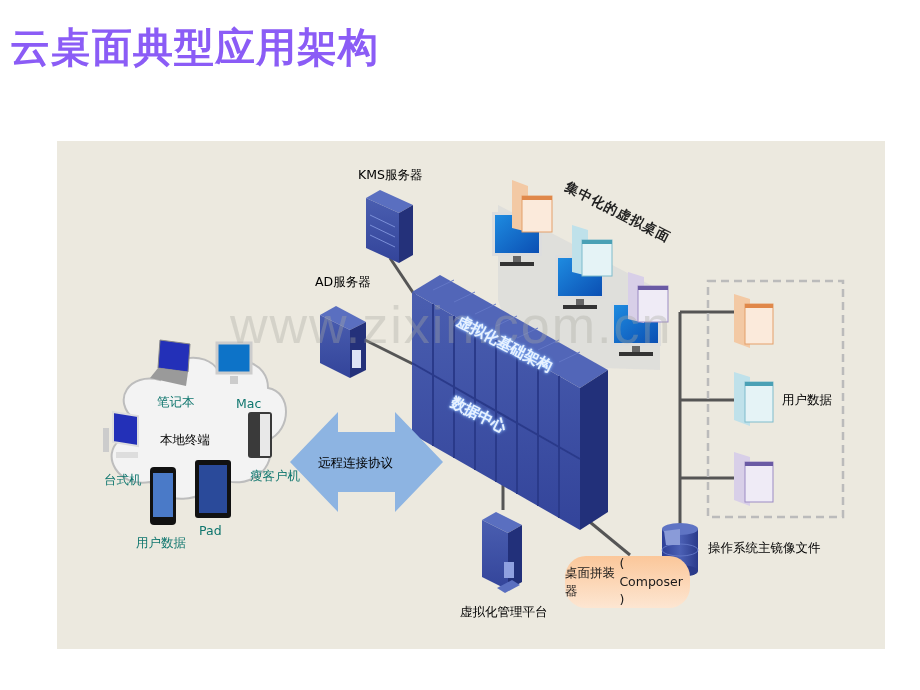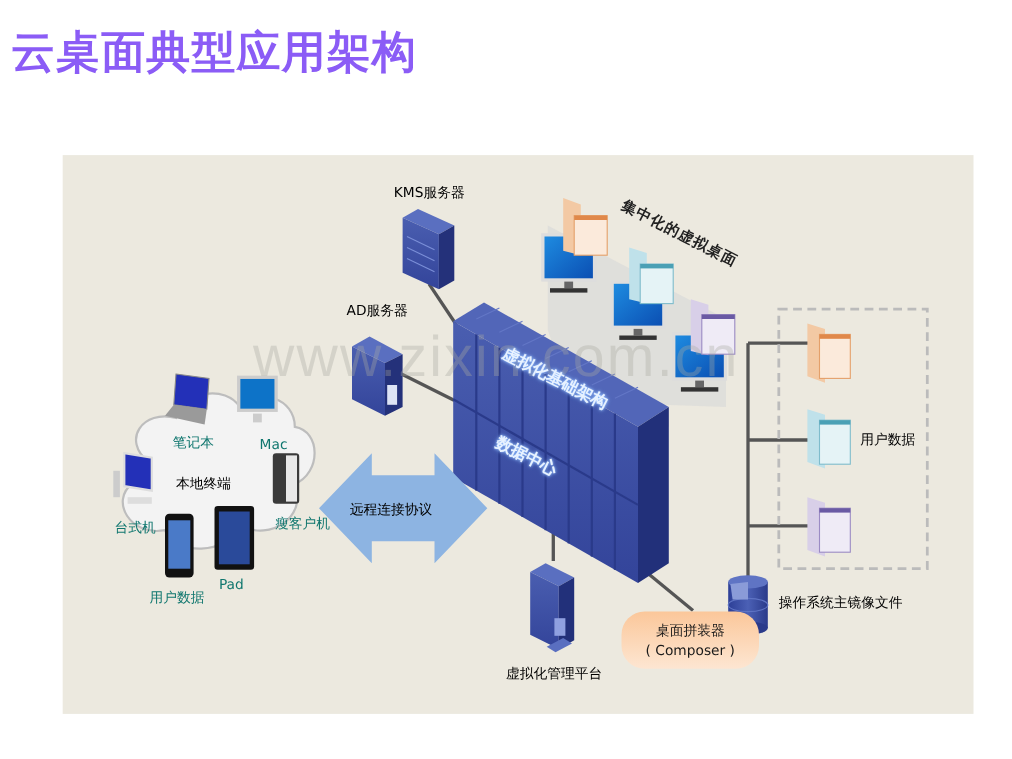--- a/index.html
+++ b/index.html
@@ -10,21 +10,21 @@
   .panel { position:absolute; left:57px; top:141px; width:828px; height:508px; background:#ece9df; }
   svg.canvas { position:absolute; left:0; top:0; }
   .lbl { position:absolute; font-size:12.5px; color:#000000; white-space:nowrap;
          font-family:"DejaVu Sans",sans-serif; }
   .lbl-grey { color:#0f766e; }
   .watermark { position:absolute; left:230px; top:295px; font-size:52px; color:rgba(170,170,160,0.35);
                font-family:"Liberation Sans",sans-serif; letter-spacing:2px; }
   .dc-label { position:absolute; color:#e8f2ff; font-weight:bold; font-size:15px;
               text-shadow:0 0 4px #7fb3ff, 0 0 2px #b9d6ff; white-space:nowrap; }
   .composer-box { position:absolute; left:565px; top:556px; width:125px; height:52px; border-radius:21px;
-                  background:linear-gradient(#fbc79a,#fde6d2); display:flex; flex-direction:column;
+                  background:linear-gradient(#fbc79a,#fde6d2); display:flex; flex-direction:row;
                   align-items:center; justify-content:center; font-size:12.5px; color:#1a1a1a; line-height:18px; }
   .rot-text { position:absolute; left:570px; top:178px; font-size:13.5px; font-weight:bold; color:#222;
               transform:rotate(27deg); transform-origin:left top; white-space:nowrap; letter-spacing:1px; }
 </style>
 </head>
 <body>
 
 <div class="title">云桌面典型应用架构</div>
 
 <div class="panel"></div>

